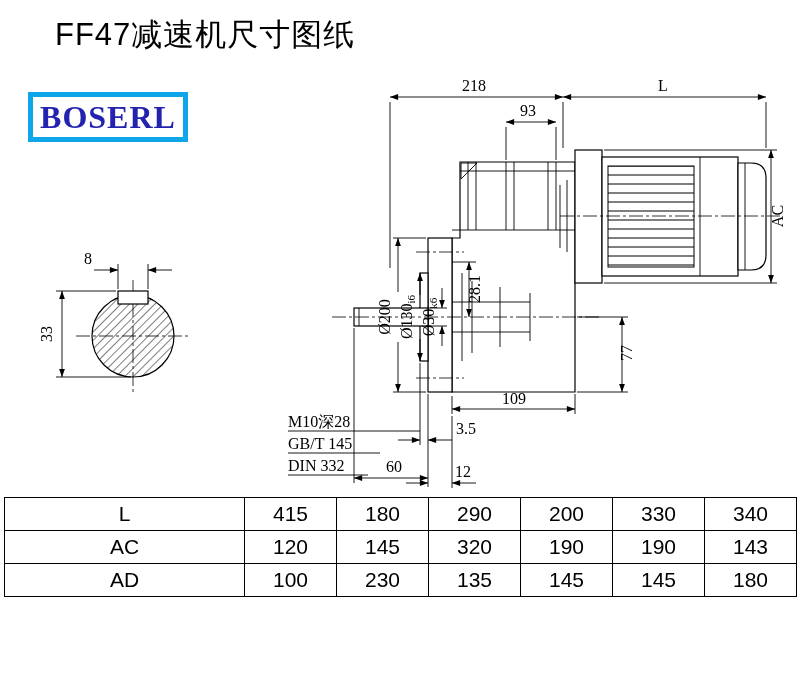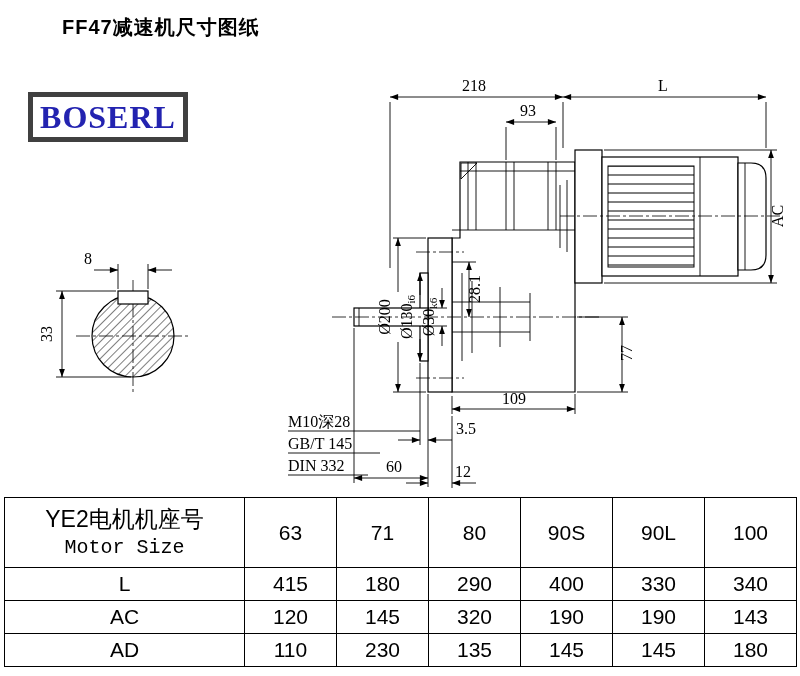--- a/index.html
+++ b/index.html
@@ -1,20 +1,20 @@
 <!DOCTYPE html>
 <html><head>
 <meta charset="utf-8">
 <style>
   * { margin:0; padding:0; box-sizing:border-box; }
   html,body { width:800px; height:676px; background:#fff; overflow:hidden;
               font-family:"Liberation Sans","DejaVu Sans",sans-serif; color:#000; position:relative; }
-  .page-title { position:absolute; left:62px; top:14px; font-size:20px; font-weight:bold; letter-spacing:1px; }
+  .page-title { position:absolute; left:55px; top:14px; font-size:31px; font-weight:normal; letter-spacing:1px; }
   .logo-box { position:absolute; left:28px; top:92px; width:160px; height:50px;
-              border:5px solid #404040; display:flex; align-items:center; justify-content:center; background:#fff; }
+              border:5px solid #0ea5e9; display:flex; align-items:center; justify-content:center; background:#fff; }
   .logo-box span { font-family:"Liberation Serif","DejaVu Serif",serif; font-weight:bold;
                    font-size:32px; color:#2323b0; letter-spacing:1px; }
   svg.drawing { position:absolute; left:0; top:0; }
   table.dim-table { position:absolute; left:4px; top:497px; width:792px; border-collapse:collapse;
                     table-layout:fixed; text-align:center; }
   table.dim-table td { border:1.5px solid #000; vertical-align:middle; padding:0; font-size:21px; }
   table.dim-table tr.hdr td { height:70px; }
   table.dim-table tr.datarow td { height:33px; }
   .hdr-cn { font-size:23px; line-height:30px; }
   .hdr-en { font-family:"Liberation Mono","DejaVu Sans Mono",monospace; font-size:20px; line-height:28px; }
@@ -186,53 +186,41 @@
   <colgroup>
     <col style="width:240px">
     <col style="width:92px">
       <col style="width:92px">
       <col style="width:92px">
     <col style="width:92px">
       <col style="width:92px">
       <col style="width:92px">
   </colgroup>
   <tbody>
-  <tr class="hdr">
-    <td>
-      <div class="hdr-cn">YE2电机机座号</div>
-      <div class="hdr-en">Motor Size</div>
-    </td>
-    <td>63</td>
-    <td>71</td>
-    <td>80</td>
-    <td>90S</td>
-    <td>90L</td>
-    <td>100</td>
-  </tr>
   <tr class="datarow">
     <td>L</td>
     <td>415</td>
     <td>180</td>
     <td>290</td>
-    <td>400</td>
+    <td>200</td>
     <td>330</td>
     <td>340</td>
   </tr>
   <tr class="datarow">
     <td>AC</td>
     <td>120</td>
     <td>145</td>
     <td>320</td>
     <td>190</td>
     <td>190</td>
     <td>143</td>
   </tr>
   <tr class="datarow">
     <td>AD</td>
-    <td>110</td>
+    <td>100</td>
     <td>230</td>
     <td>135</td>
     <td>145</td>
     <td>145</td>
     <td>180</td>
   </tr>
   </tbody>
 </table>
 
 </body></html>

